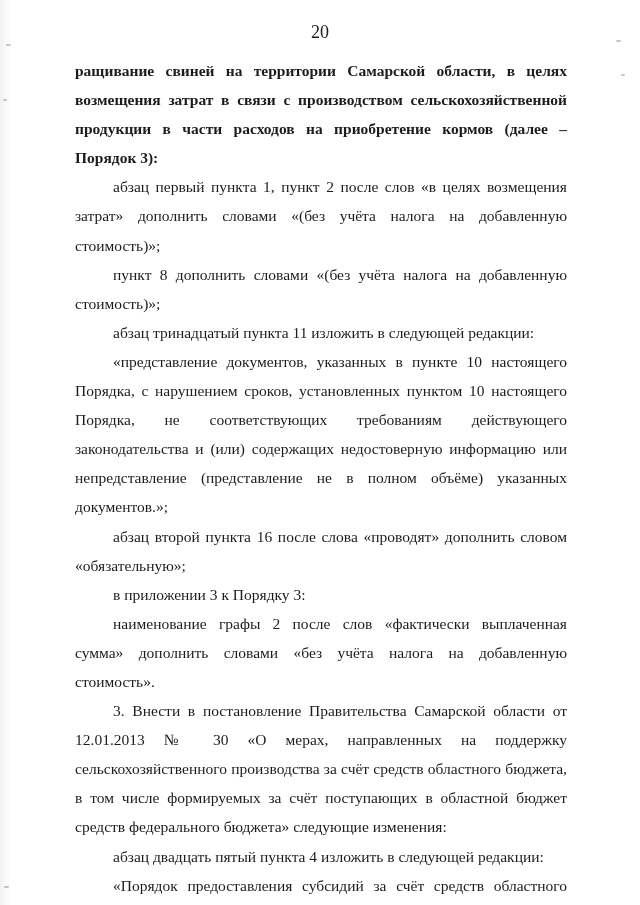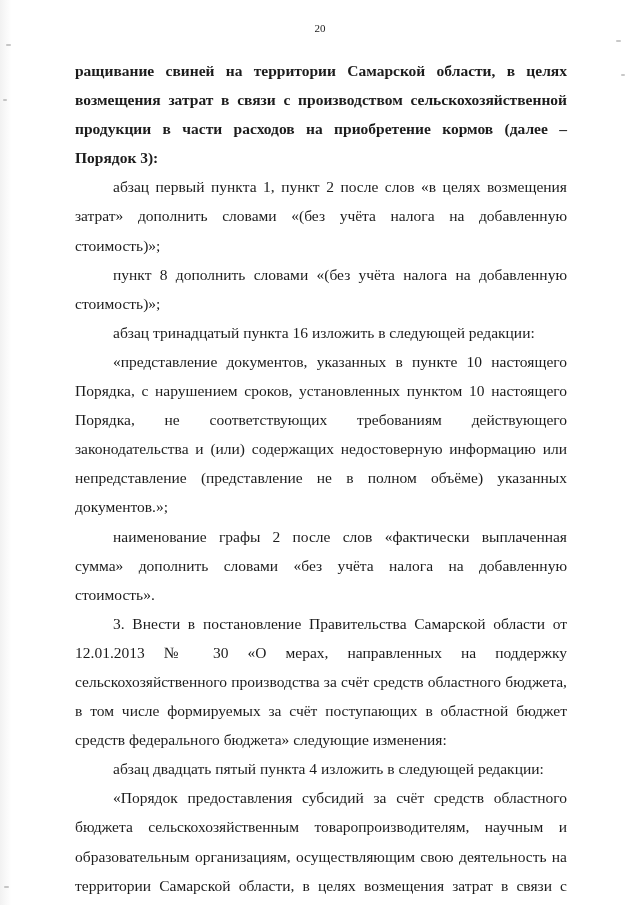--- a/index.html
+++ b/index.html
@@ -36,21 +36,21 @@
   .a2 { left: 3px;  top: 99px;  width: 4px; height: 2px; }
   .a3 { left: 616px; top: 40px; width: 5px; height: 2px; }
   .a4 { left: 621px; top: 74px; width: 4px; height: 2px; }
   .a5 { left: 4px;  top: 886px; width: 5px; height: 2px; }
   .page-number {
     position: absolute;
     top: 22px;
     left: 0;
     width: 100%;
     text-align: center;
-    font-size: 11px;
+    font-size: 18px;
     color: #1c1c1c;
   }
   .content {
     position: absolute;
     left: 75px;
     top: 56px;
     width: 492px;
     font-size: 15.5px;
     line-height: 29.1px;
     text-align: justify;
@@ -76,21 +76,23 @@
   <div class="artifact a3"></div>
   <div class="artifact a4"></div>
   <div class="artifact a5"></div>
 
   <div class="page-number">20</div>
 
   <div class="content">
     <p class="no-indent">ращивание свиней на территории Самарской области, в целях возмещения затрат в связи с производством сельскохозяйственной продукции в части расходов на приобретение кормов (далее – Порядок 3):</p>
     <p>абзац первый пункта 1, пункт 2 после слов «в целях возмещения затрат» дополнить словами «(без учёта налога на добавленную стоимость)»;</p>
     <p>пункт 8 дополнить словами «(без учёта налога на добавленную стоимость)»;</p>
-    <p>абзац тринадцатый пункта 16 изложить в следующей редакции:</p>
+    <p>абзац тринадцатый пункта 11 изложить в следующей редакции:</p>
     <p>«представление документов, указанных в пункте 10 настоящего Порядка, с нарушением сроков, установленных пунктом 10 настоящего Порядка, не соответствующих требованиям действующего законодательства и (или) содержащих недостоверную информацию или непредставление (представление не в полном объёме) указанных документов.»;</p>
+    <p>абзац второй пункта 16 после слова «проводят» дополнить словом «обязательную»;</p>
+    <p>в приложении 3 к Порядку 3:</p>
     <p>наименование графы 2 после слов «фактически выплаченная сумма» дополнить словами «без учёта налога на добавленную стоимость».</p>
     <p>3. Внести в постановление Правительства Самарской области от 12.01.2013 № 30 «О мерах, направленных на поддержку сельскохозяйственного производства за счёт средств областного бюджета, в том числе формируемых за счёт поступающих в областной бюджет средств федерального бюджета» следующие изменения:</p>
     <p>абзац двадцать пятый пункта 4 изложить в следующей редакции:</p>
     <p>«Порядок предоставления субсидий за счёт средств областного бюджета сельскохозяйственным товаропроизводителям, научным и образовательным организациям, осуществляющим свою деятельность на территории Самарской области, в целях возмещения затрат в связи с производством сельскохозяйственной продукции в части расходов на развитие животноводства Самарской области;»;</p>
   </div>
 
 </div>
 
 </body></html>

